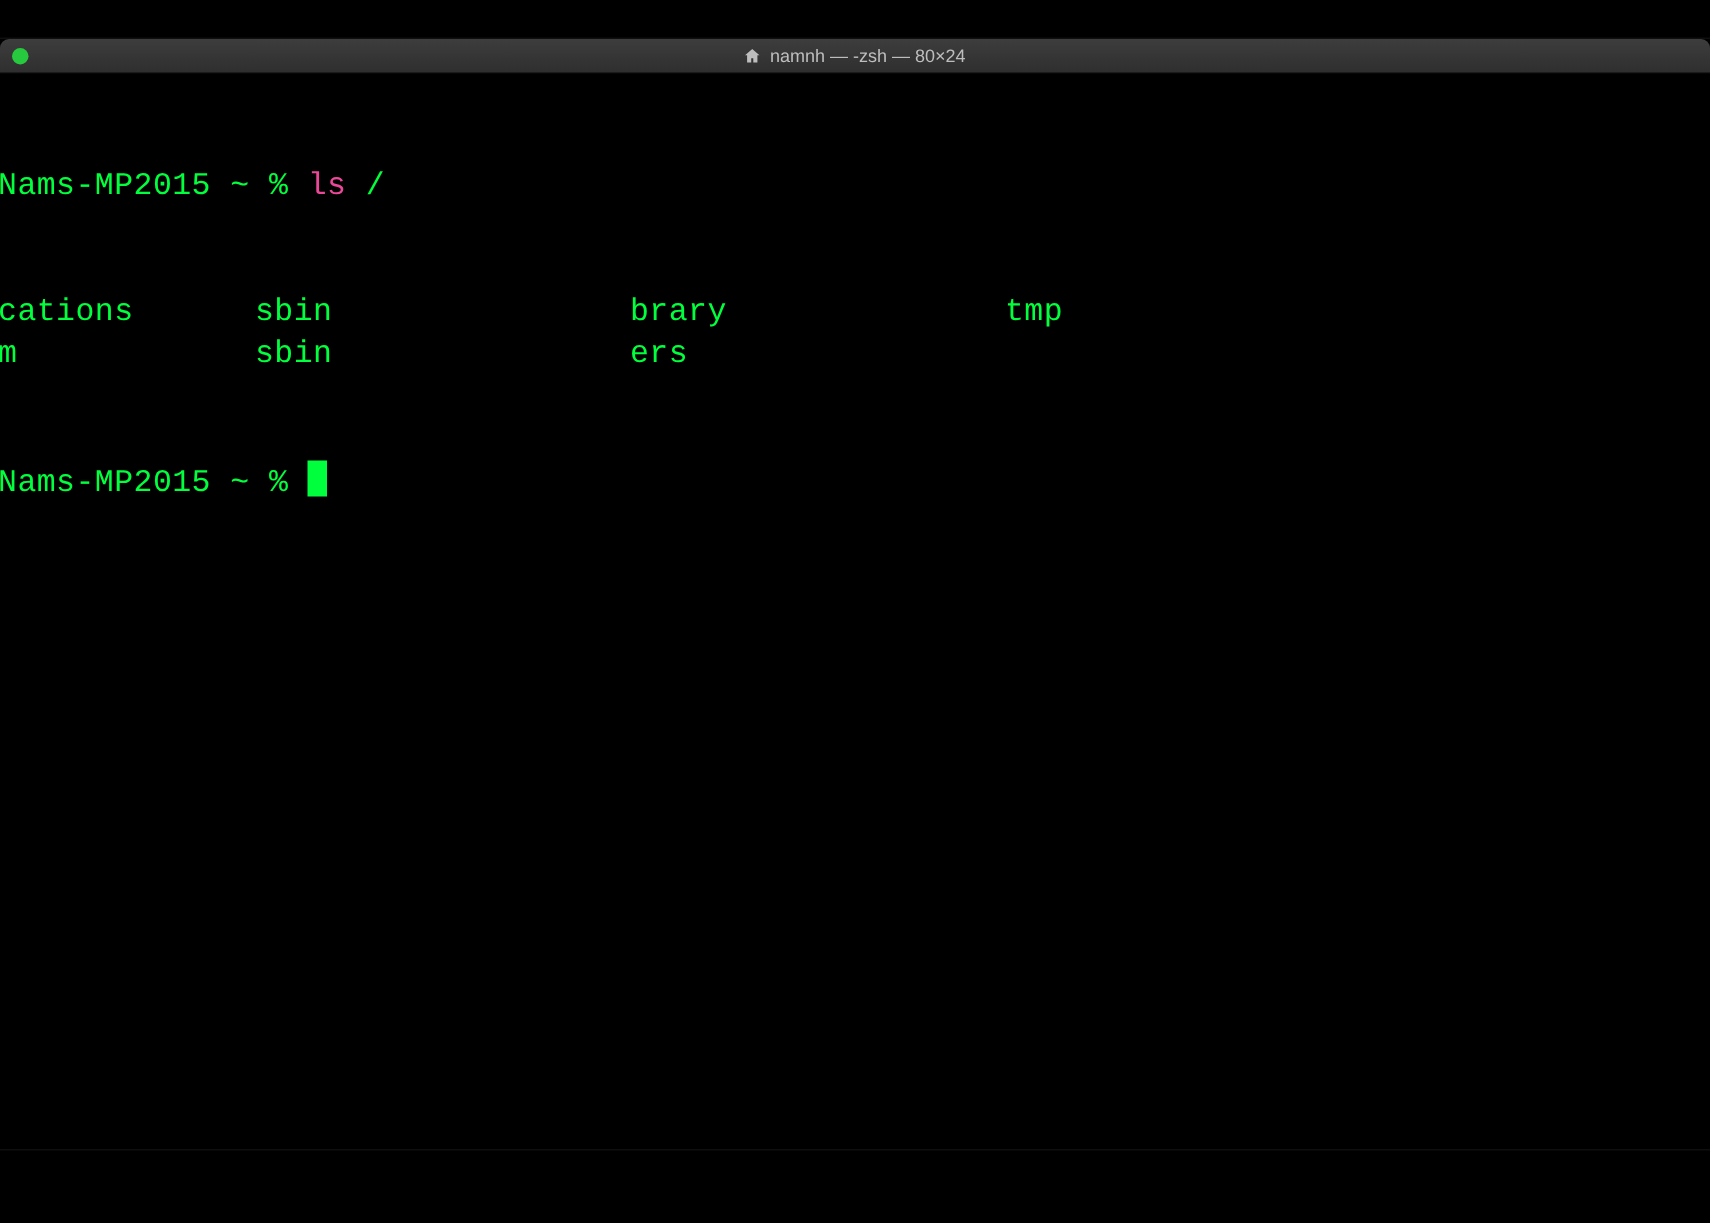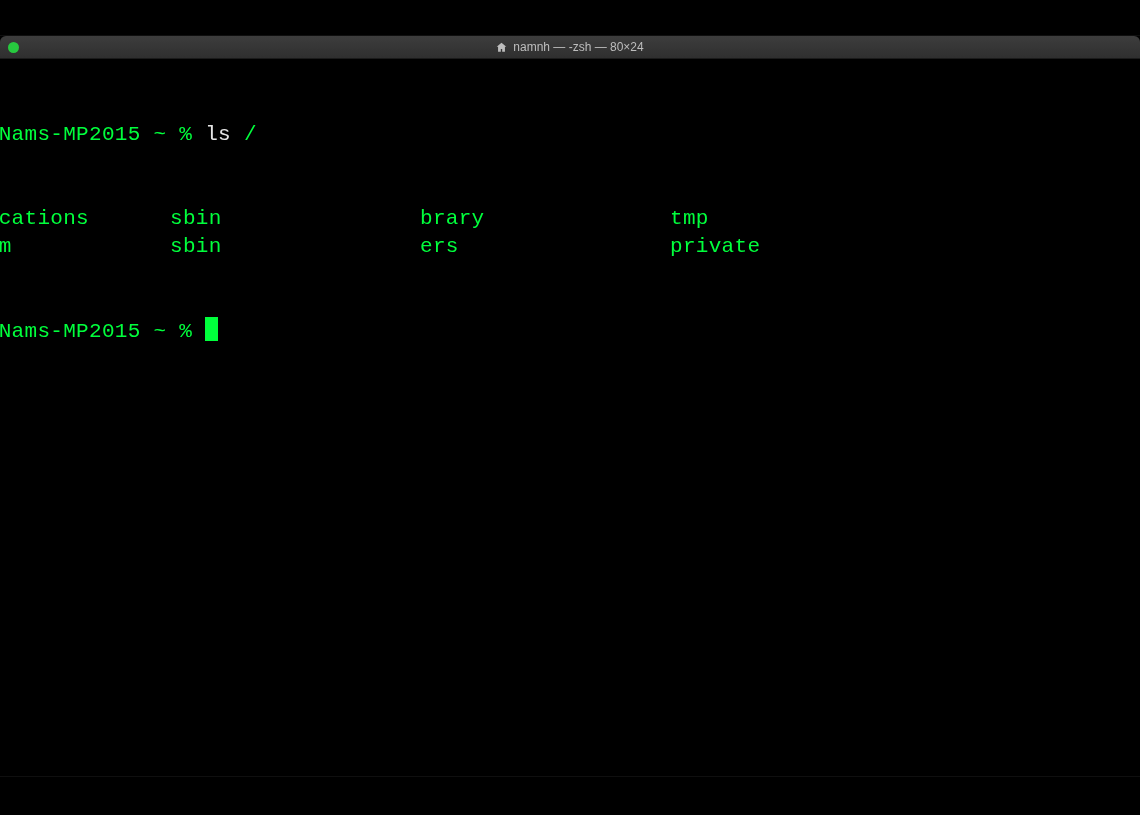--- a/index.html
+++ b/index.html
@@ -7,21 +7,21 @@
     padding:0;
     width:1140px;
     height:815px;
     background:#000;
     overflow:hidden;
     font-family:ui-monospace,Menlo,Consolas,"Courier New",monospace;
   }
   .frame{
     position:absolute;
     left:0;
-    top:36px;
+    top:26px;
     width:1140px;
     height:740px;
     background:#000;
     box-shadow:0 0 0 1px #0f0f0f;
   }
   .titlebar{
     height:22px;
     background:linear-gradient(#3d3d3d,#2f2f2f);
     border-bottom:1px solid #1b1b1b;
     display:flex;
@@ -62,21 +62,21 @@
     line-height:28px;
     letter-spacing:0.3px;
     white-space:pre;
     font-weight:400;
     overflow:hidden;
     margin-left:-40px; 
   }
   .prompt .user{color:#00ff3c;}
   .prompt .path{color:#00ff3c;}
   .prompt .sym{color:#00ff3c;}
-  .cmd{color:#e5e5e5;margin-top:28px;}
+  .cmd{color:#ec4899;margin-top:28px;}
   .arg{color:#00ff3c;}
   .cols{
     display:grid;
     grid-template-columns:210px 250px 250px 200px;
     margin-left:0;
   }
   .cols div{color:#00ff3c;}
   .cursor{
     display:inline-block;
     width:13px;height:24px;
@@ -104,18 +104,17 @@
   <div class="term">
     <div class="prompt"><span class="user">nh@Nams-MP2015</span> <span class="path">~</span> <span class="sym">%</span> <span class="cmd">ls</span> <span class="arg">/</span></div>
     <div class="cols">
       <div>plications</div>
       <div>sbin</div>
       <div>brary</div>
       <div>tmp</div>
       <div>stem</div>
       <div>sbin</div>
       <div>ers</div>
-      <div>private</div>
     </div>
     <div class="prompt"><span class="user">nh@Nams-MP2015</span> <span class="path">~</span> <span class="sym">%</span> <span class="cursor"></span></div>
   </div>
 
 </div>
 
 </body></html>

